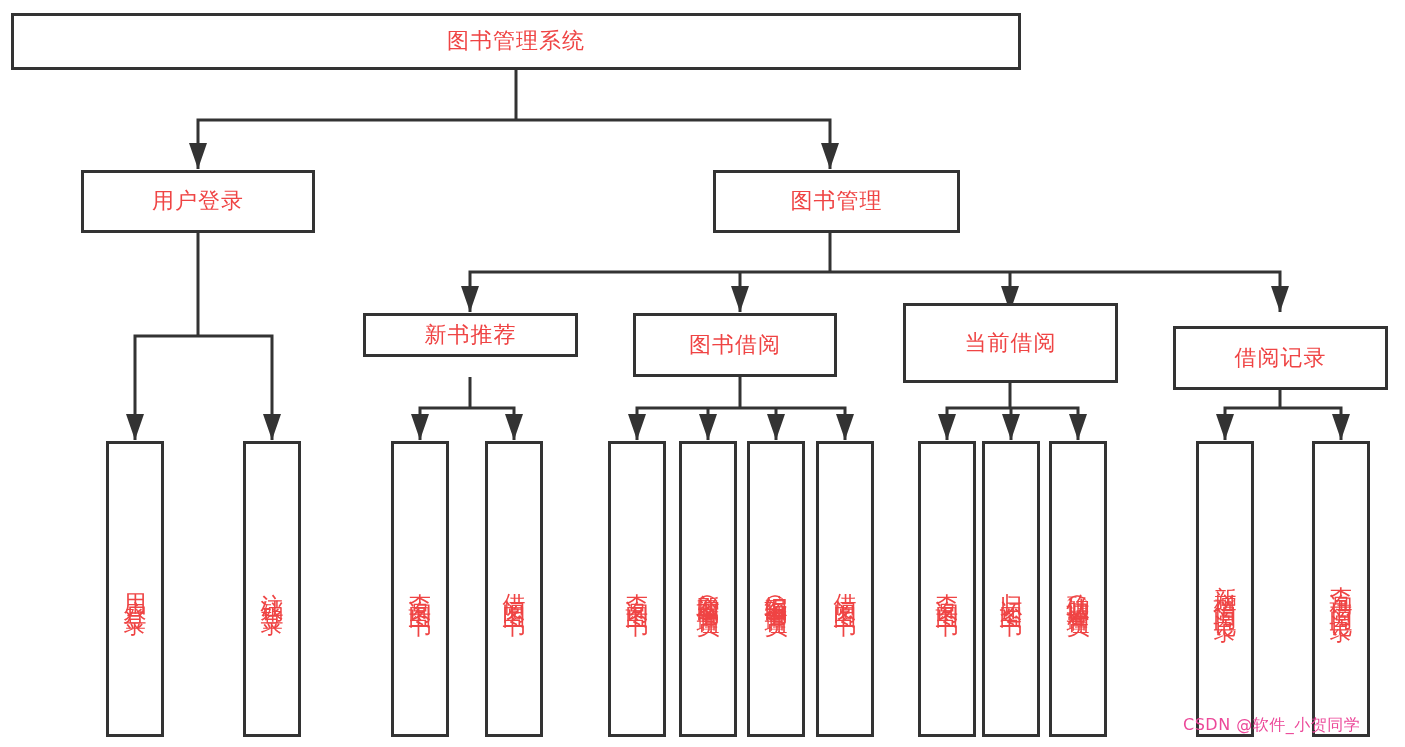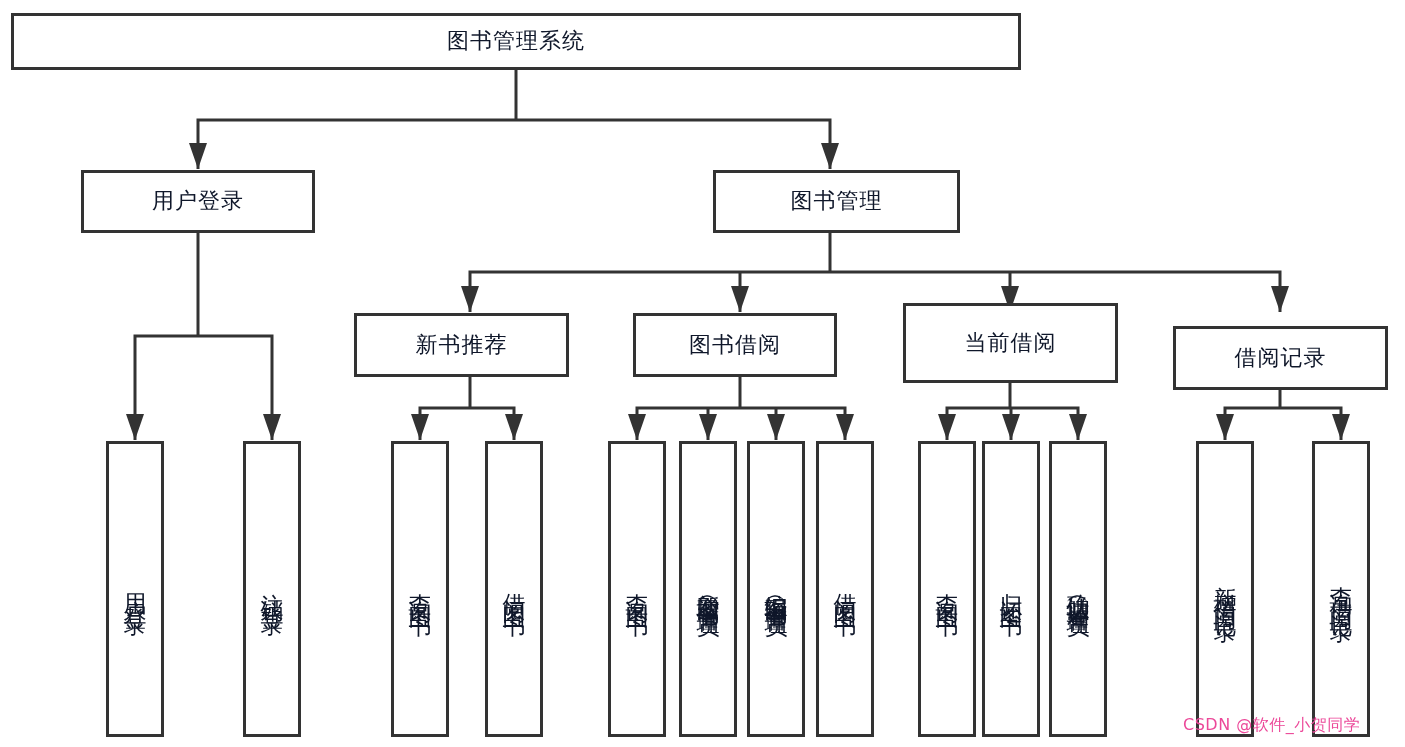--- a/index.html
+++ b/index.html
@@ -22,21 +22,21 @@
     z-index: 1;
   }
 
   .node {
     position: absolute;
     border: 3px solid #333333;
     background: #ffffff;
     display: flex;
     align-items: center;
     justify-content: center;
-    color: #0f172a;
+    color: #ef4444;
     z-index: 2;
     text-align: center;
   }
 
   .hbox {
     font-size: 22px;
     letter-spacing: 1px;
     line-height: 1.2;
   }
 
@@ -47,21 +47,21 @@
     letter-spacing: 7px;
     line-height: 1;
   }
 
   .vbox.tight { letter-spacing: 3px; }
 
   
   .n-root   { left: 11px;  top: 13px;  width: 1010px; height: 57px; }
   .n-l2a    { left: 81px;  top: 170px; width: 234px;  height: 63px; }
   .n-l2b    { left: 713px; top: 170px; width: 247px;  height: 63px; }
-  .n-l3a    { left: 354px; top: 313px; width: 215px;  height: 64px; }
+  .n-l3a    { left: 363px; top: 313px; width: 215px;  height: 44px; }
   .n-l3b    { left: 633px; top: 313px; width: 204px;  height: 64px; }
   .n-l3c    { left: 903px; top: 303px; width: 215px;  height: 80px; }
   .n-l3d    { left: 1173px;top: 326px; width: 215px;  height: 64px; }
 
   .leaf     { top: 441px; width: 58px; height: 296px; }
   .n-g1-0 { left: 106px; }
   .n-g1-1 { left: 243px; }
   .n-g2-0 { left: 391px; }
   .n-g2-1 { left: 485px; }
   .n-g3-0 { left: 608px; }

